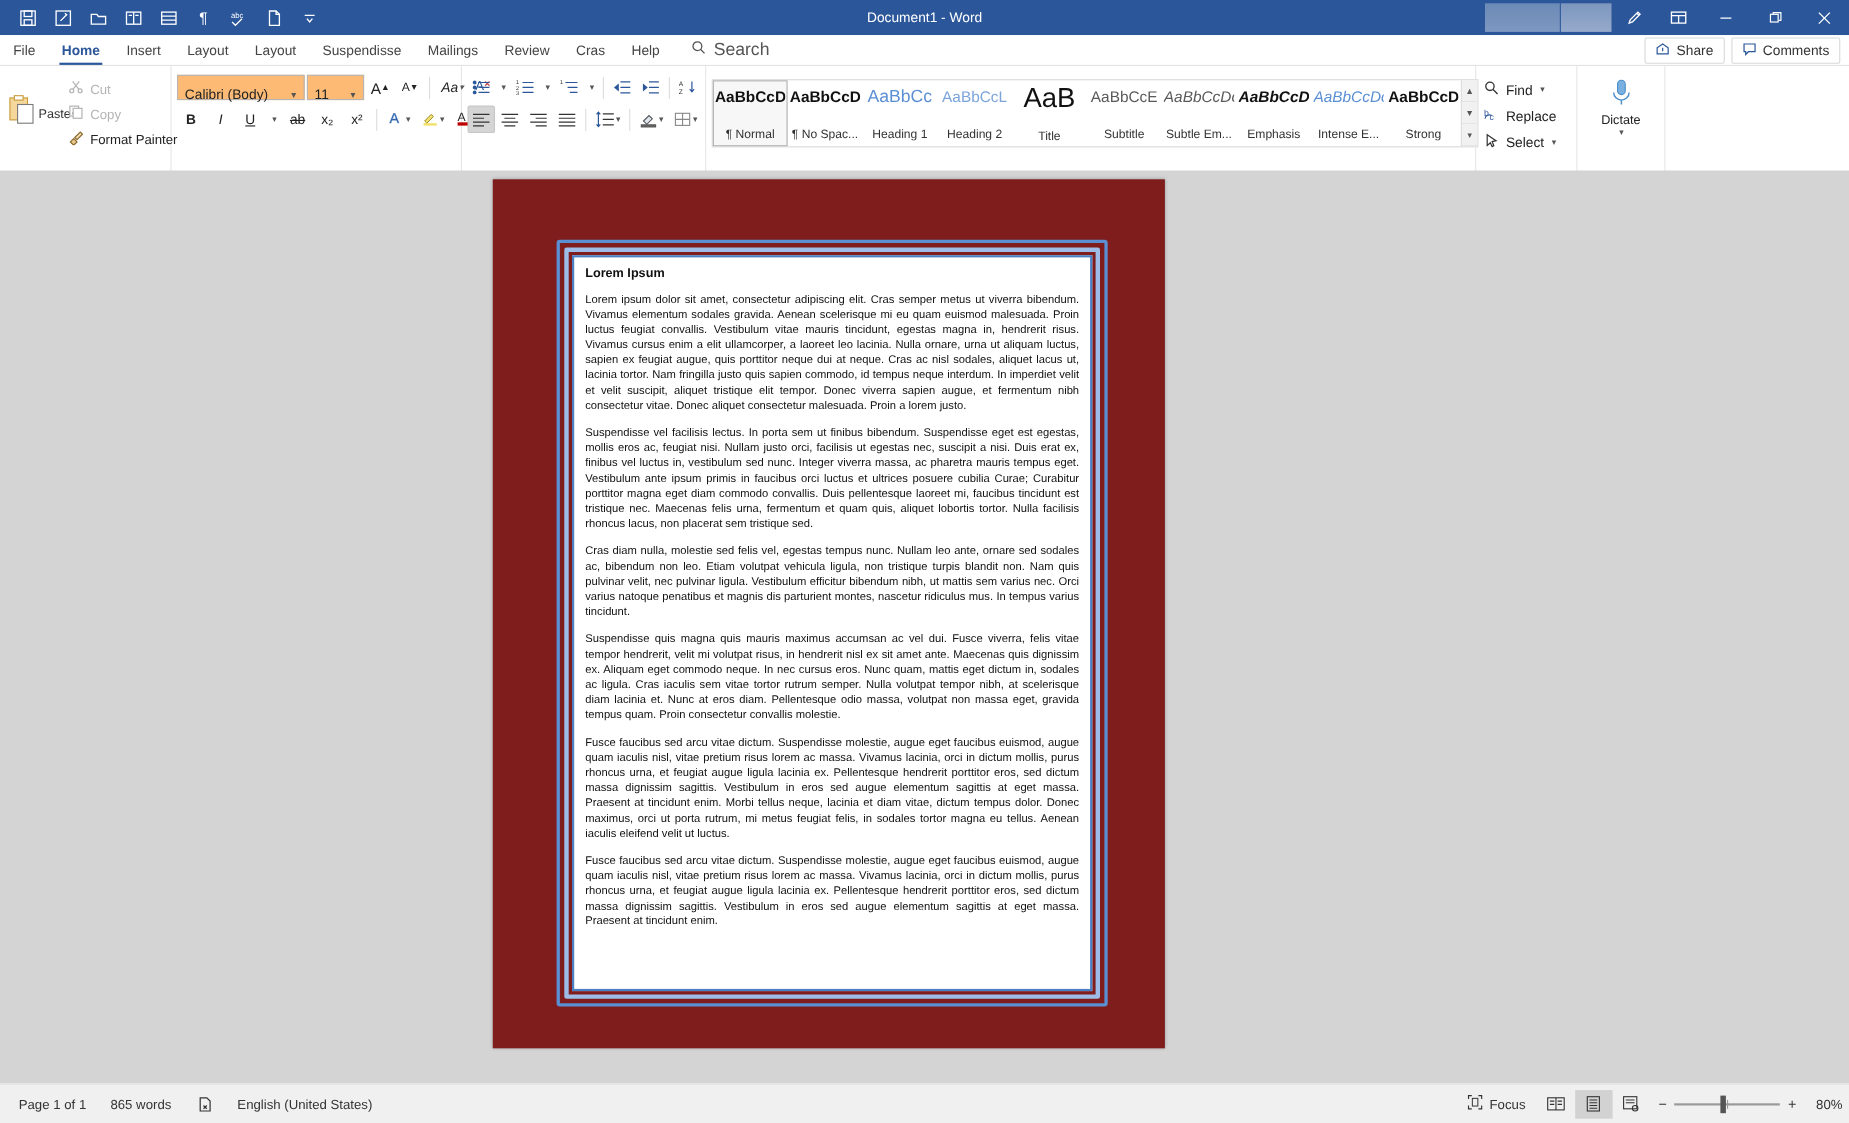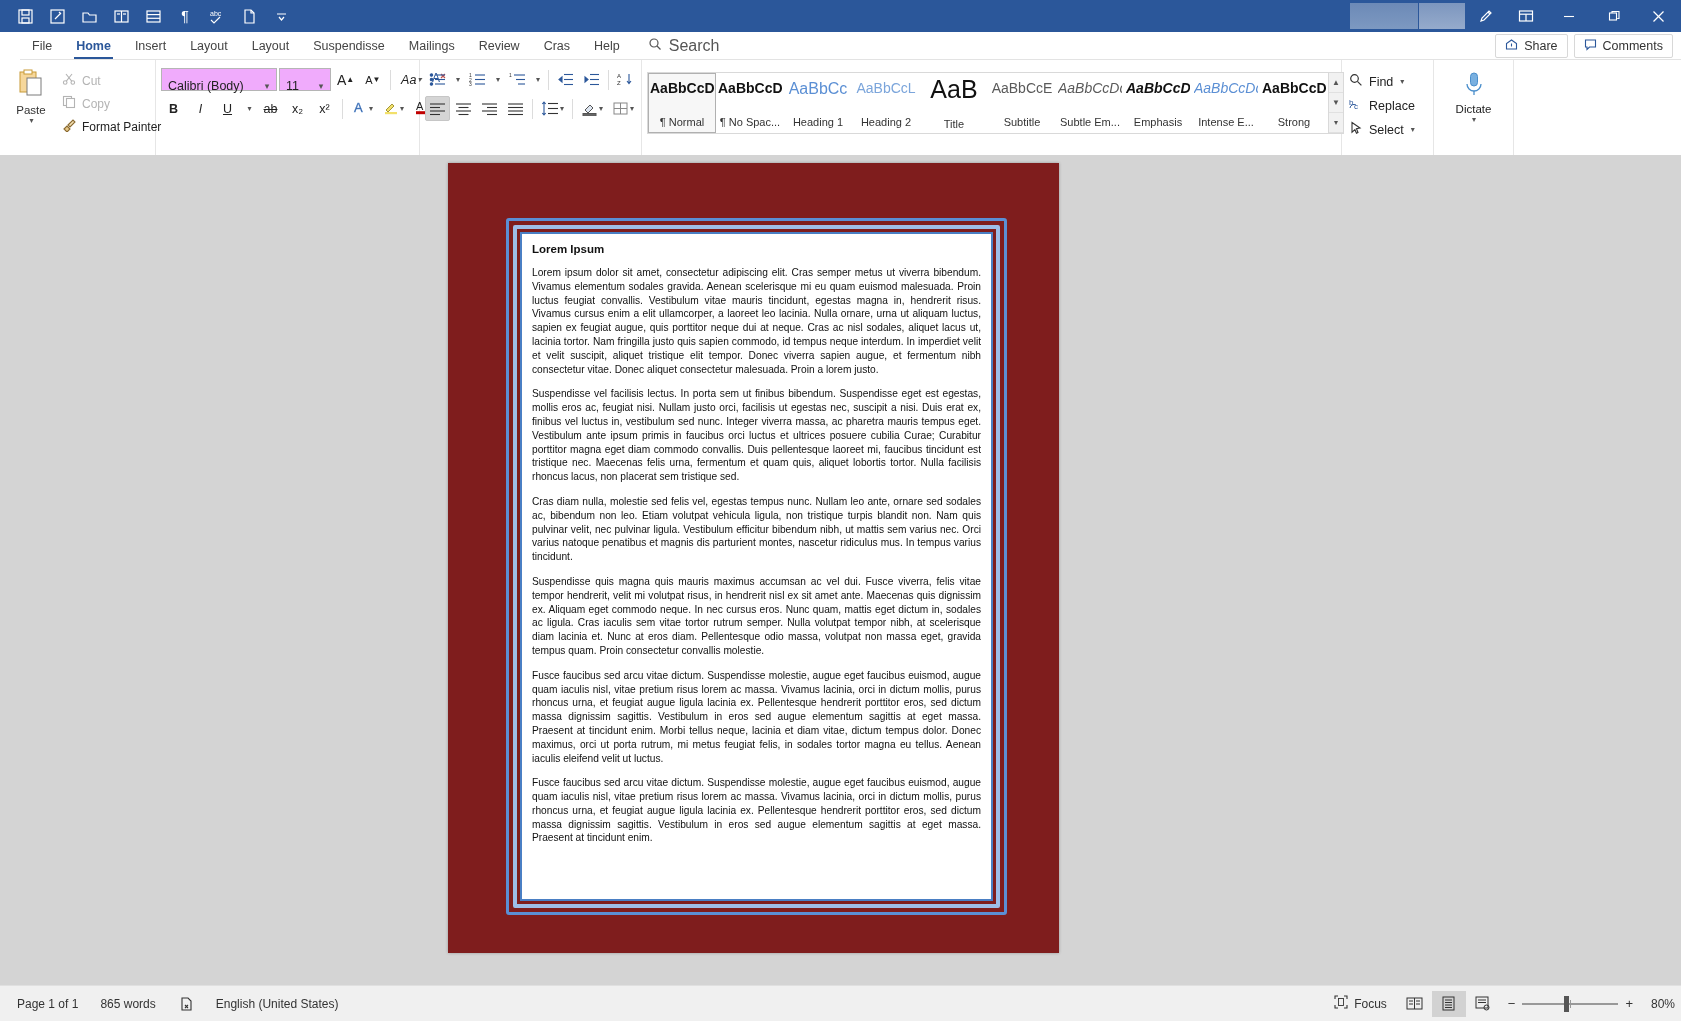--- a/index.html
+++ b/index.html
@@ -61,21 +61,20 @@
   }
 
   
   .tabstrip {
     height: 28px;
     background: #fff;
     display: flex;
     align-items: stretch;
     position: relative;
     border-bottom: 1px solid #e3e3e3;
-    margin-left: 20px;
   }
   .tab {
     padding: 0 12px;
     display: flex; align-items: center;
     font-size: 12.5px;
     color: #444;
     position: relative;
   }
   .tab.active { color: #2b579a; font-weight: bold; }
   .tab.active:after {
@@ -129,41 +128,41 @@
   .dialog-launcher {
     position: absolute; right: 2px; bottom: 2px;
     width: 11px; height: 11px;
     color: #888;
   }
 
   
   .clip-wrap { display: flex; gap: 2px; }
   .paste-btn {
     width: 52px;
-    display: flex; flex-direction: column; align-items: center;
+    display: flex; flex-direction: row; align-items: center;
     padding-top: 2px;
     font-size: 11.5px; color: #333;
   }
   .paste-label { margin-top: 1px; }
   .clip-col { display: flex; flex-direction: column; padding-top: 3px; gap: 2px; }
   .clip-item {
     display: flex; align-items: center; gap: 6px;
     font-size: 12px; padding: 2px 5px 2px 3px;
     white-space: nowrap;
   }
   .clip-item.dim { color: #b4b4b4; }
   .clip-item.on  { color: #222; }
 
   
   .font-grid { display: flex; flex-direction: column; gap: 4px; }
   .font-row { display: flex; align-items: center; gap: 2px; }
   .combo {
     height: 23px;
     border: 1px solid #b5b5b5;
-    background: #f0abfc;
+    background: #fdba74;
     display: flex; align-items: center;
     font-size: 12.5px; color: #222;
     padding: 12px 2px 0 6px;
   }
   .combo .cv { flex: 1; white-space: nowrap; overflow: hidden; }
   .combo .carat { width: 14px; text-align: center; color: #555; font-size: 9px; }
   .combo.fname { width: 116px; }
   .combo.fsize { width: 52px; }
   .rbtn {
     min-width: 25px; height: 25px;
@@ -390,20 +389,21 @@
           <path d="M10 2v3h3"></path>
       </svg>
     </div>
     <div class="qat-btn">
       <svg width="15" height="15" viewBox="0 0 15 15" fill="none" stroke="#fff" stroke-width="1.2">
         <path d="M3 5h9M5 8l2.5 3L10 8"></path>
       </svg>
     </div>
   </div>
 
+  <div class="title-text">Document1  -  Word</div>
 
   <div class="tb-right">
     <div class="redact a"></div>
     <div class="redact b"></div>
     <div class="tb-icon">
       <svg width="18" height="18" viewBox="0 0 18 18" fill="none" stroke="#fff" stroke-width="1.2">
         <path d="M4 14l1-3 7-7 2 2-7 7z"></path>
           <path d="M11 5l2 2"></path>
       </svg>
     </div>

